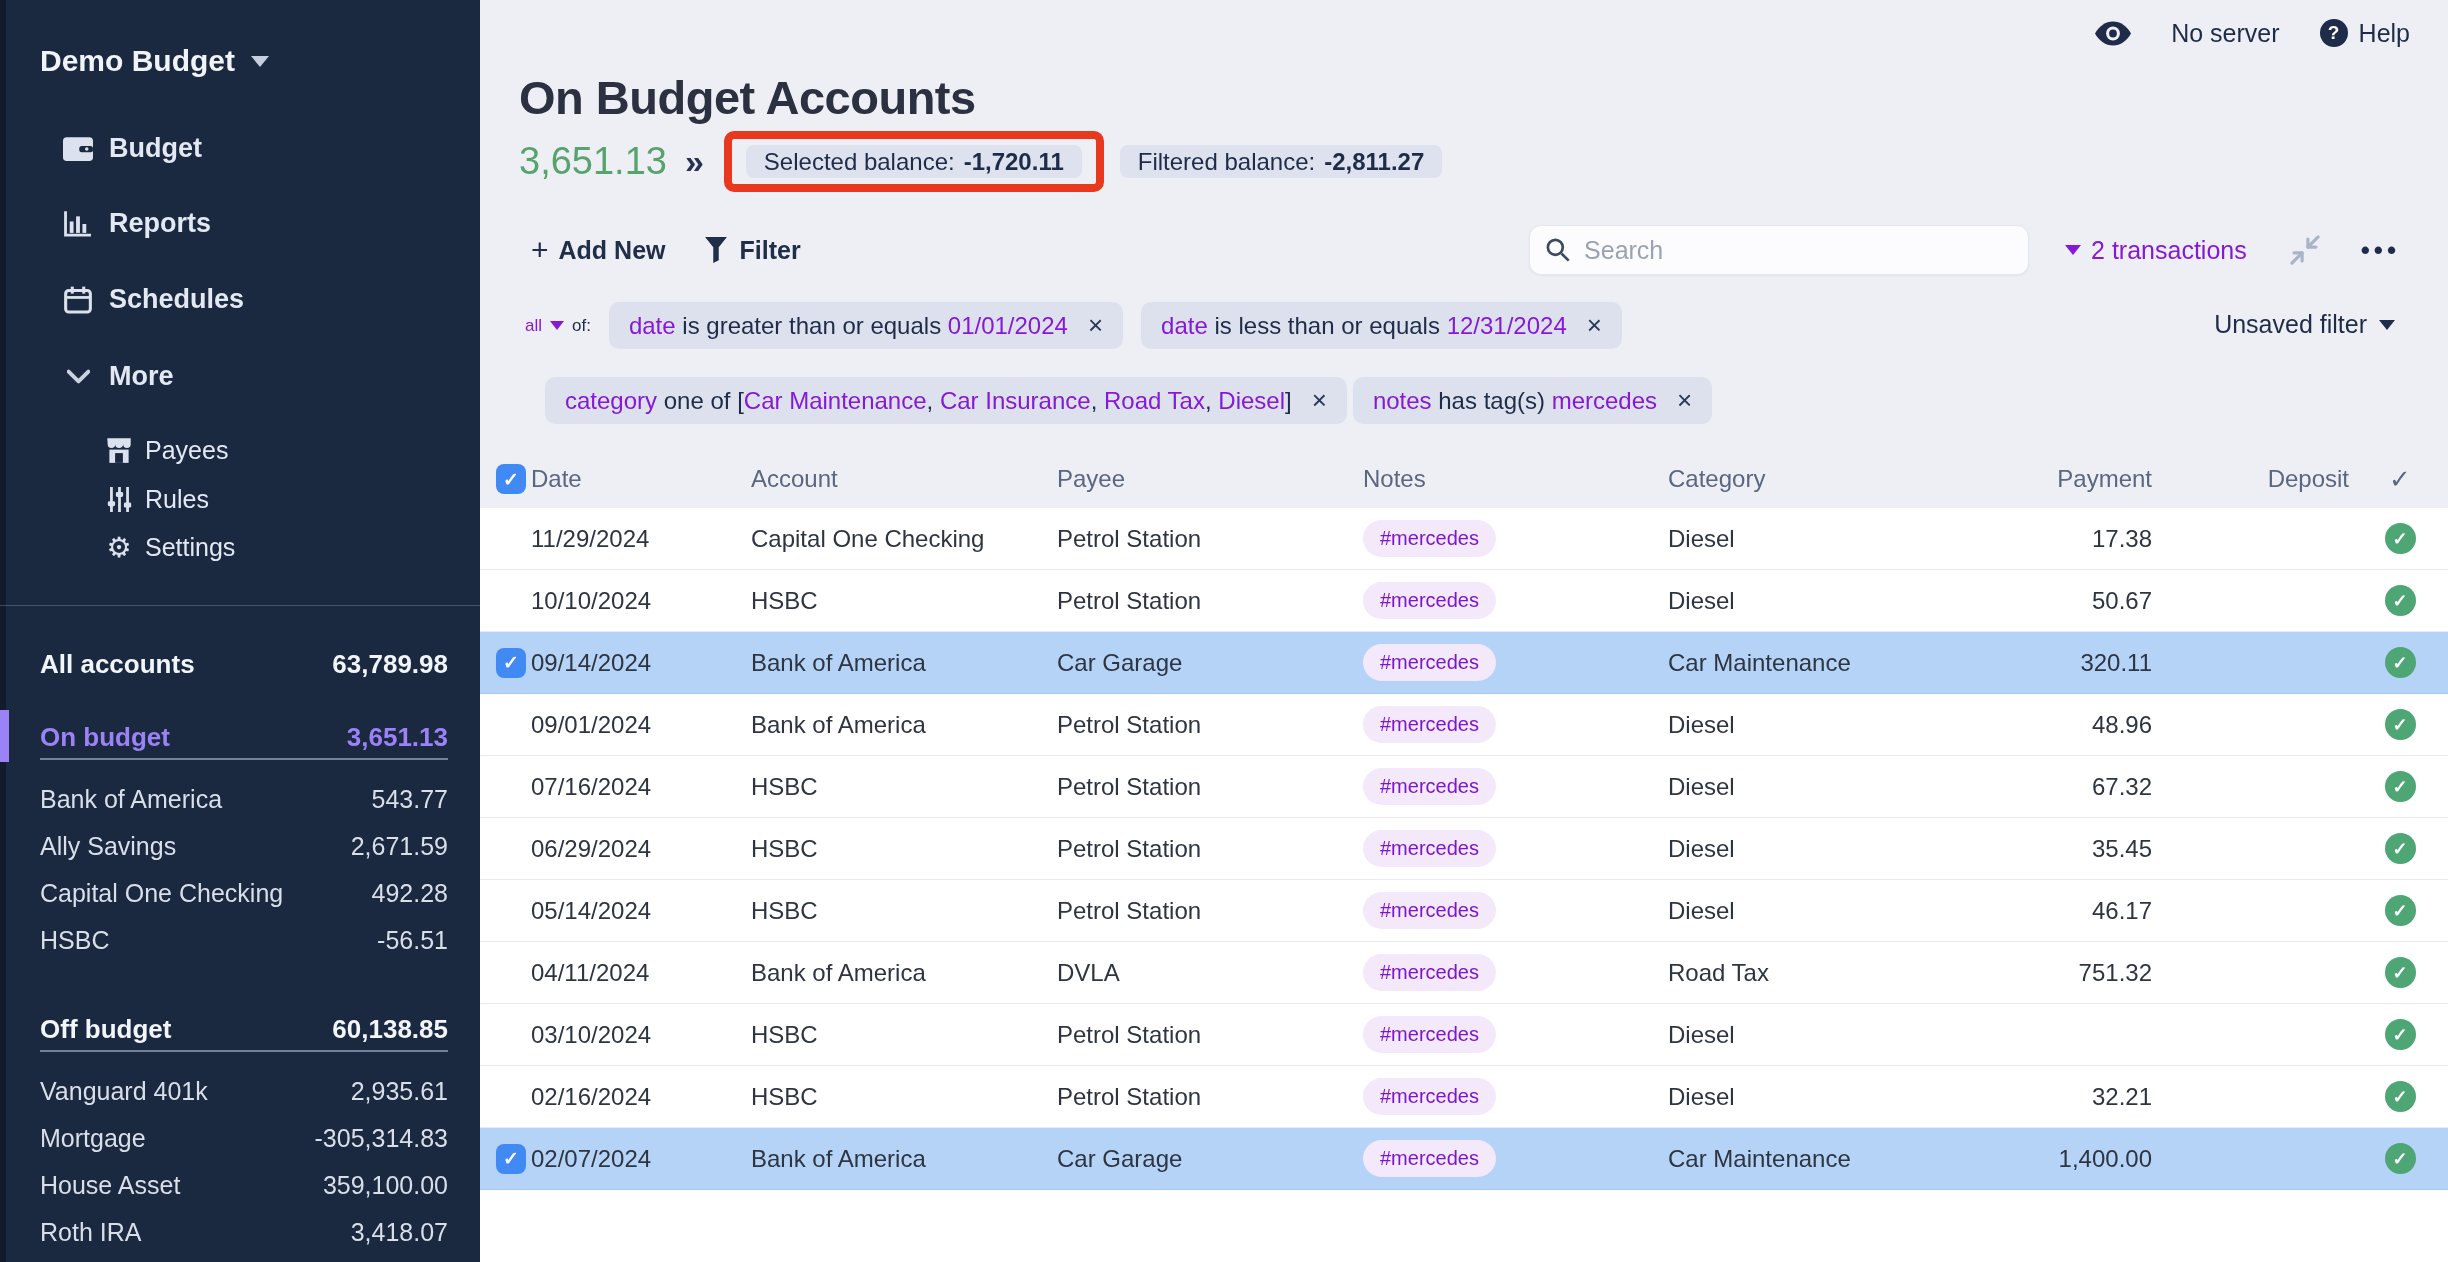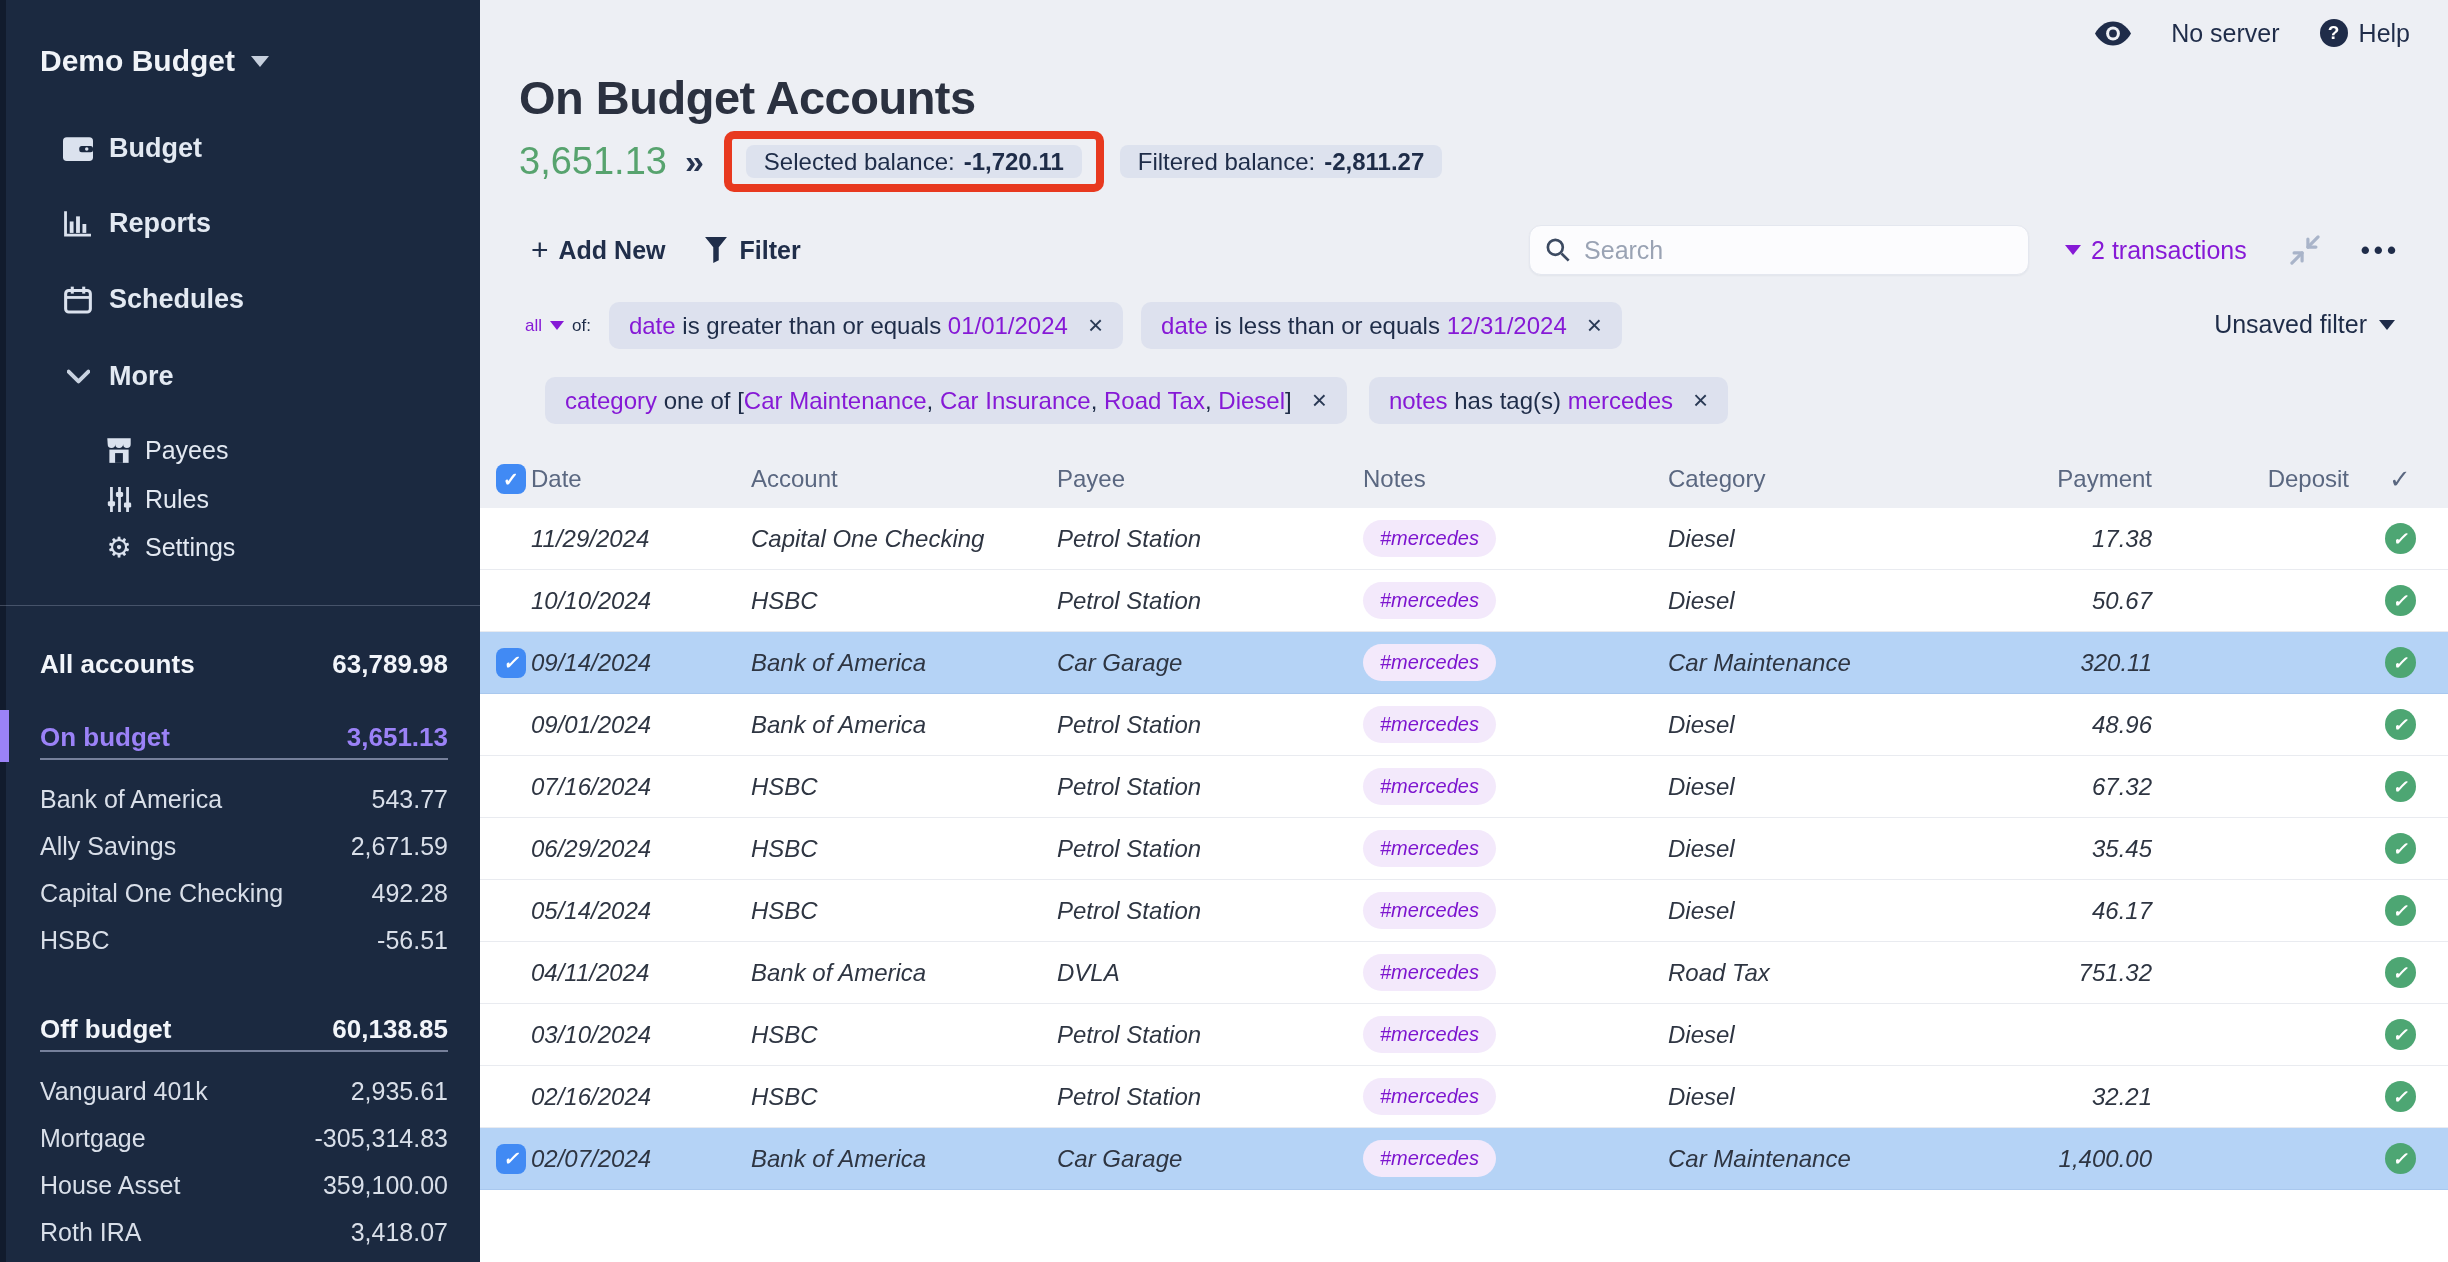--- a/index.html
+++ b/index.html
@@ -73,33 +73,33 @@
   .search input { border:none; outline:none; background:transparent; font-family:inherit;
     font-size:25px; color:#39465c; width:100%; }
   .search input::placeholder { color:#9aa3b4; }
   .trans { display:flex; align-items:center; gap:10px; margin-left:36px; color:#8619d6; font-size:25px; font-weight:500; cursor:pointer; }
   .tri-count { width:0; height:0; border-left:8px solid transparent; border-right:8px solid transparent; border-top:10px solid #8619d6; }
   .collapse-btn { margin-left:42px; cursor:pointer; display:flex; }
   .dots { margin-left:40px; color:#1f2c49; font-size:26px; letter-spacing:4px; font-weight:700; cursor:pointer; }
 
   .frow { position:absolute; display:flex; align-items:center; }
   .frow-1 { left:45px; top:302px; gap:18px; }
-  .frow-2 { left:45px; top:377px; gap:22px;padding-left:20px; }
+  .frow-2 { left:45px; top:377px; gap:6px;padding-left:20px; }
   .conj { display:flex; align-items:center; gap:8px; font-size:17px; color:#1e2c48; }
   .conj .all { color:#8619d6; cursor:pointer; }
   .chip { display:flex; align-items:center; background:#dde1ee; border-radius:10px; height:47px;
     padding:0 20px; font-size:24px; color:#1e2c48; white-space:nowrap; cursor:pointer; }
   .chip .p { color:#8619d6; }
   .chip .x { margin-left:20px; color:#2a3a55; font-size:26px; cursor:pointer; }
   .unsaved { position:absolute; right:53px; top:310px; display:flex; align-items:center; gap:12px;
     font-size:25px; color:#1e2c48; font-weight:500; cursor:pointer; }
 
   
   .table-header { position:absolute; left:0; right:0; top:450px; height:58px; }
-  .table-body { position:absolute; left:0; right:0; top:508px; bottom:0; background:#fff;font-style:italic; }
+  .table-body { position:absolute; left:0; right:0; top:508px; bottom:0; background:#fff; }
   .trow { position:relative; height:62px; border-bottom:1px solid #e9ebf0; background:#fff; cursor:pointer; }
   .trow.selected { background:#b5d3f6; border-bottom-color:#a9c8ee; }
   .cell { position:absolute; top:0; height:100%; display:flex; align-items:center; font-size:24px; color:#2e3542; }
   .table-header .cell { color:#5a6780; font-weight:400; }
   .c-check    { left:16px;  width:40px; }
   .c-date     { left:51px;  width:210px; }
   .c-account  { left:271px; width:300px; }
   .c-payee    { left:577px; width:300px; }
   .c-notes    { left:883px; width:300px; }
   .c-category { left:1188px; width:330px; }

